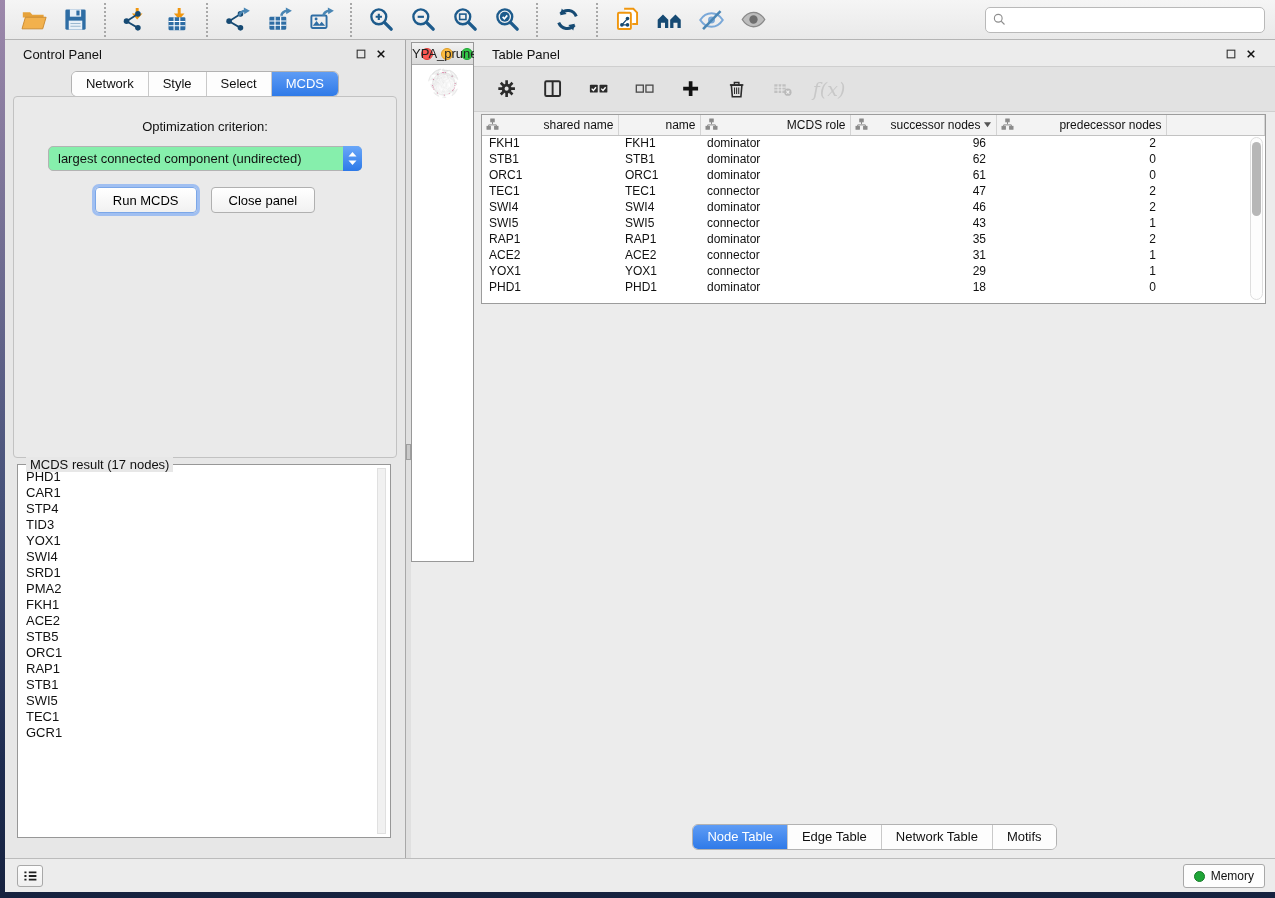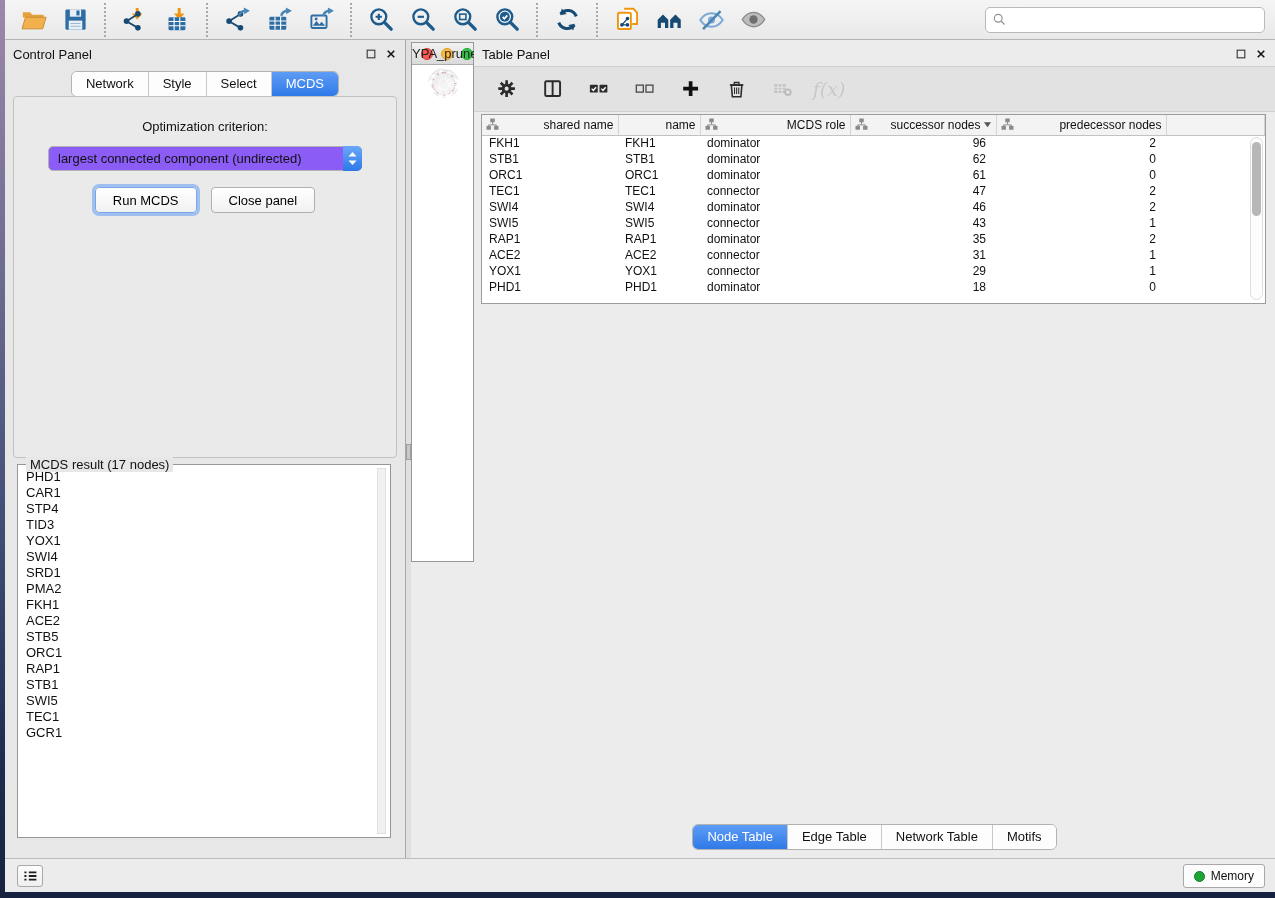--- a/index.html
+++ b/index.html
@@ -20,33 +20,33 @@
   .searchbox { margin-left:auto; width:280px; height:26px; background:#fff; border:1px solid #b9b9b9;
                border-radius:5px; display:flex; align-items:center; padding:0 6px; gap:4px; }
   .searchbox svg { width:15px; height:15px; }
   .searchbox input { border:none; outline:none; flex:1; font-size:13px; font-family:"Liberation Sans",sans-serif; background:transparent; }
 
   
   .workspace { position:absolute; top:40px; left:0; right:0; bottom:34px; display:flex; }
 
   
   .control-panel { width:400px; background:#e7e7e7; position:relative; flex:none; }
-  .panel-header { height:28px; display:flex; align-items:center; padding:0 8px; font-size:13px; }
+  .panel-header { height:28px; display:flex; align-items:center; padding:0 18px; font-size:13px; }
   .panel-title { flex:1; }
   .win-ctrls { display:flex; gap:8px; align-items:center; }
   .win-ctrls svg { width:12px; height:12px; }
   .cp-tabs { position:absolute; top:31px; left:0; right:0; display:flex; justify-content:center; }
   .seg-tabs { display:flex; border:1px solid #b2b2b2; border-radius:6px; overflow:hidden; background:#fff; }
   .seg-tab { padding:4px 14px 5px; font-size:13px; background:#fdfdfd; border-left:1px solid #c9c9c9; cursor:default; }
   .seg-tab:first-child { border-left:none; }
   .seg-tab.active { background:linear-gradient(#5e9cf5,#2f7ae8); color:#fff; }
   .tab-page { position:absolute; top:56px; left:8px; right:8px; height:362px; background:#eaeaea;
               border:1px solid #c2c2c2; border-radius:4px; }
   .crit-label { text-align:center; margin-top:22px; font-size:13px; }
-  .dropdown { margin:12px auto 0; width:314px; height:25px; background:#8b5cf6; border:1px solid #b3b3b3;
+  .dropdown { margin:12px auto 0; width:314px; height:25px; background:#86efac; border:1px solid #b3b3b3;
               border-radius:5px; display:flex; align-items:center; position:relative; }
   .dropdown .dval { flex:1; font-size:13px; padding-left:9px; white-space:nowrap; }
   .stepper { width:19px; height:25px; margin:-1px -1px 0 0; border-radius:0 5px 5px 0;
              background:linear-gradient(#6aa7f9,#2d79e8); display:flex; align-items:center; justify-content:center; }
   .stepper svg { width:13px; height:17px; }
   .btn-row { display:flex; justify-content:center; gap:14px; margin-top:16px; }
   .pbtn { height:26px; padding:0 17px; font-size:13px; font-family:"Liberation Sans",sans-serif;
           background:linear-gradient(#ffffff,#f1f1f1); border:1px solid #b0b0b0; border-radius:4px; }
   .pbtn.focused { border-color:#7ba7e8; box-shadow:0 0 0 3px rgba(98,155,245,.55); }
   .result-box { position:absolute; top:424px; left:12px; right:14px; height:374px;

